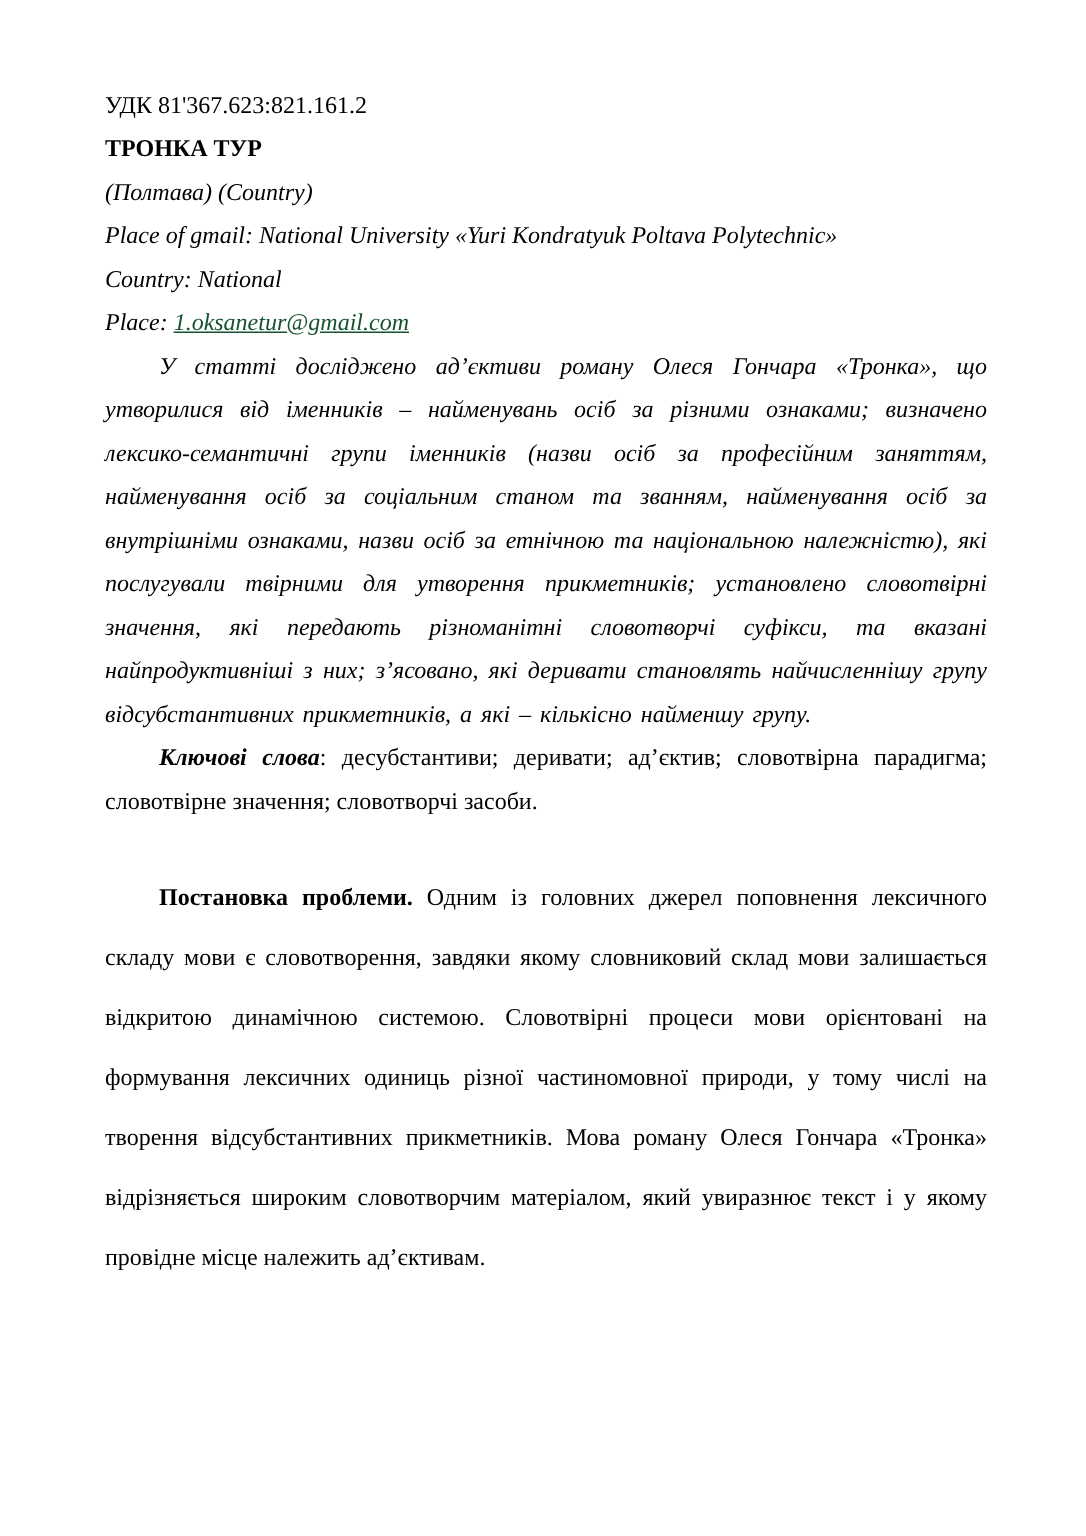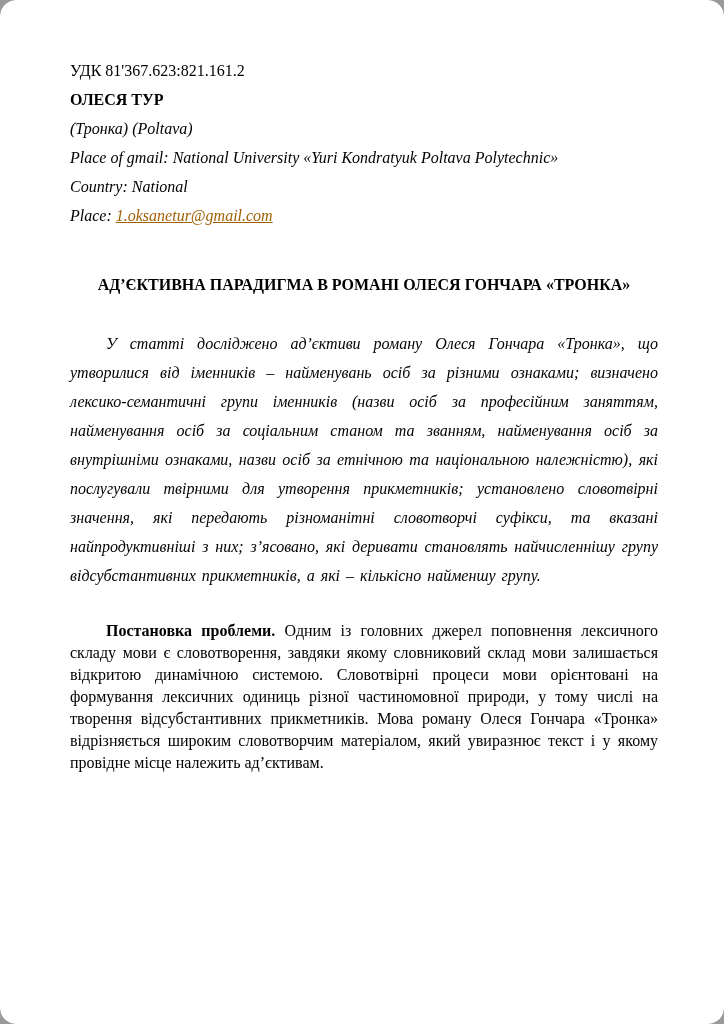--- a/index.html
+++ b/index.html
@@ -1,15 +1,15 @@
 <!DOCTYPE html>
 <html><head>
 <meta charset="utf-8">
 <style>
-  * { margin: 0; padding: 0; box-sizing: border-box; border-radius: 16px; }
+  * { margin: 0; padding: 0; box-sizing: border-box; }
   html, body { background: #9a9a9a; }
   body { font-family: "Liberation Serif", "DejaVu Serif", serif; }
 
   .page {
     width: 724px;
     height: 1024px;
     margin: 0 auto;
     background: #ffffff;
     color: #000000;
     padding: 56px 66px 40px 70px;
@@ -19,21 +19,21 @@
 
   .header-block p {
     line-height: 29px;
     white-space: nowrap;
   }
 
   .bold   { font-weight: bold; }
   .italic { font-style: italic; }
 
   .email-link {
-    color: #a16207;
+    color: #14532d;
     text-decoration: underline;
   }
 
   .title {
     font-size: 16px;
     font-weight: bold;
     text-align: center;
     line-height: 29px;
     margin-top: 40px;
     margin-bottom: 30px;
@@ -49,38 +49,38 @@
 
   .keywords {
     text-align: justify;
     text-indent: 36px;
     line-height: 29px;
   }
 
   .body-para {
     text-align: justify;
     text-indent: 36px;
-    line-height: 22px;
+    line-height: 40px;
     margin-top: 30px;
   }
 </style>
 </head>
 <body>
 
 <div class="page">
 
   <div class="header-block">
     <p>УДК 81'367.623:821.161.2</p>
-    <p class="bold">ОЛЕСЯ ТУР</p>
-    <p class="italic">(Тронка) (Poltava)</p>
+    <p class="bold">ТРОНКА ТУР</p>
+    <p class="italic">(Полтава) (Country)</p>
     <p class="italic">Place of gmail: National University «Yuri Kondratyuk Poltava Polytechnic»</p>
     <p class="italic">Country: National</p>
     <p class="italic"><span>Place: </span><a href="#" class="email-link">1.oksanetur@gmail.com</a></p>
   </div>
 
-  <h1 class="title">АД’ЄКТИВНА ПАРАДИГМА В РОМАНІ ОЛЕСЯ ГОНЧАРА «ТРОНКА»</h1>
 
   <p class="abstract">У статті досліджено ад’єктиви роману Олеся Гончара «Тронка», що утворилися від іменників – найменувань осіб за різними ознаками; визначено лексико-семантичні групи іменників (назви осіб за професійним заняттям, найменування осіб за соціальним станом та званням, найменування осіб за внутрішніми ознаками, назви осіб за етнічною та національною належністю), які послугували твірними для утворення прикметників; установлено словотвірні значення, які передають різноманітні словотворчі суфікси, та вказані найпродуктивніші з них; з’ясовано, які деривати  становлять найчисленнішу групу відсубстантивних прикметників, а які – кількісно найменшу групу.</p>
 
+  <p class="keywords"><span class="bold italic">Ключові слова</span><span>: десубстантиви; деривати; ад’єктив; словотвірна парадигма; словотвірне значення; словотворчі засоби.</span></p>
 
   <p class="body-para"><span class="bold">Постановка проблеми.</span><span> Одним із головних джерел поповнення лексичного складу мови є словотворення, завдяки якому словниковий склад мови залишається відкритою динамічною системою. Словотвірні процеси мови орієнтовані на формування лексичних одиниць різної частиномовної природи, у тому числі на творення відсубстантивних прикметників. Мова роману Олеся Гончара «Тронка» відрізняється  широким словотворчим матеріалом, який увиразнює текст і у якому провідне місце належить ад’єктивам.</span></p>
 
 </div>
 
 </body></html>

